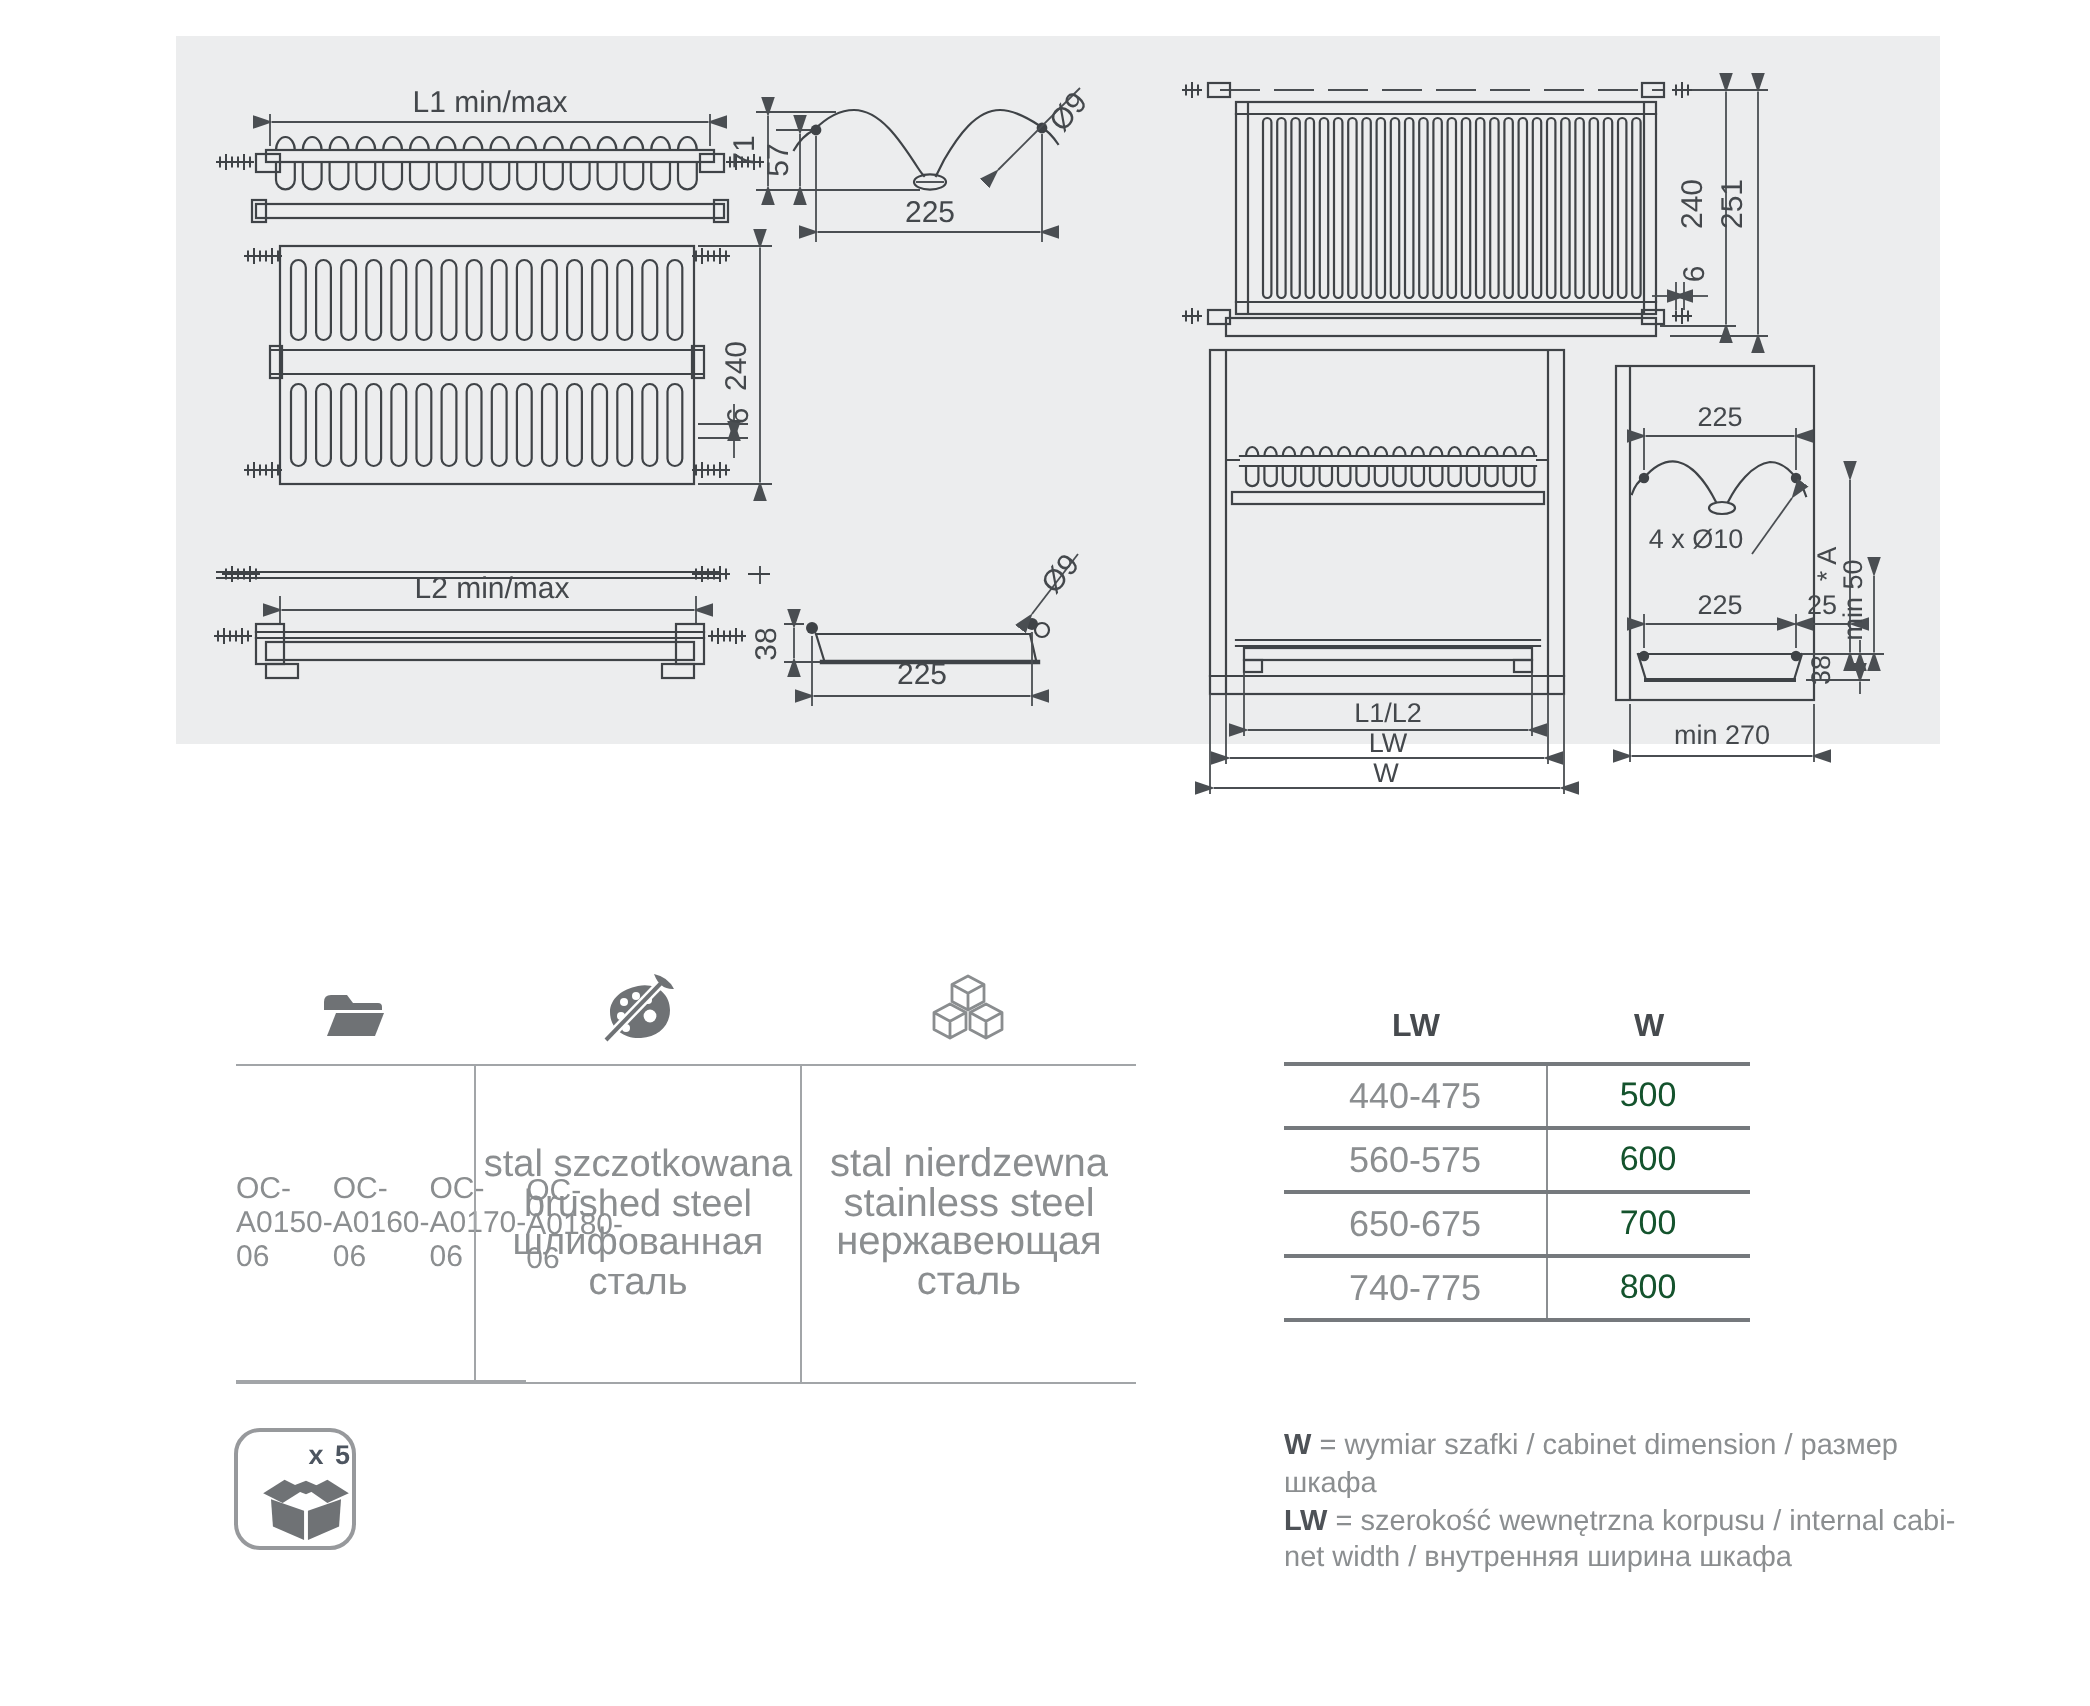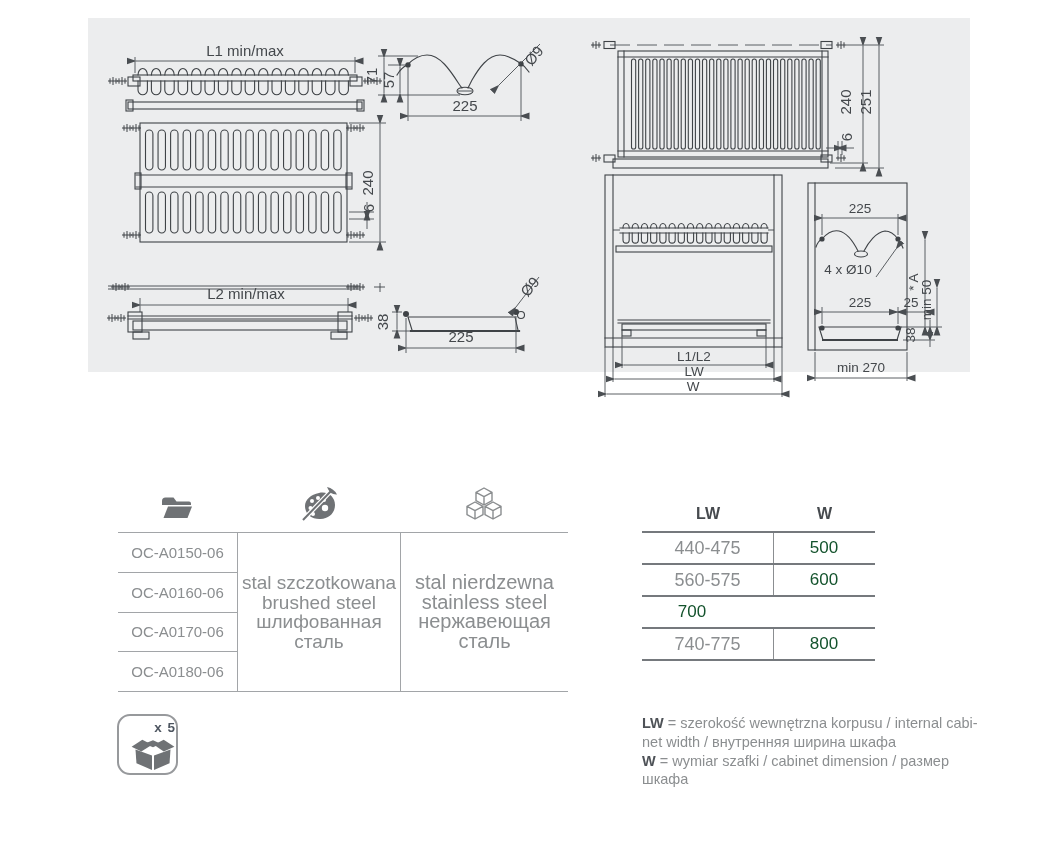--- a/index.html
+++ b/index.html
@@ -12,21 +12,21 @@
   .lnt{stroke:#3f4347;stroke-width:.9;fill:none}
   .fil{fill:#3f4347;stroke:none}
   .dm{stroke:#4a4e52;stroke-width:.9;fill:none}
   text.dt{fill:#44484c;font-size:15px;font-family:"Liberation Sans",sans-serif}
   text.dts{fill:#44484c;font-size:13.5px;font-family:"Liberation Sans",sans-serif}
   .mid{text-anchor:middle}
 
   
   .order-table{position:absolute;left:118px;top:532px;width:450px;height:160px;display:flex;
      border-top:1.5px solid #a2a5a8;border-bottom:1.5px solid #a2a5a8;box-sizing:border-box}
-  .codes-col{width:119px;display:flex;flex-direction:column}
+  .codes-col{width:119px;display:flex;}
   .code-cell{flex:1;display:flex;align-items:center;justify-content:center;
      border-bottom:1.5px solid #a2a5a8;color:#8b8e90;font-size:15px}
   .code-cell:last-child{border-bottom:none}
   .finish-col{width:163px;border-left:1.5px solid #a2a5a8;display:flex;align-items:center;
      justify-content:center;text-align:center;color:#8b8e90;font-size:19px;line-height:19.5px;
      white-space:pre-line;box-sizing:border-box}
   .material-col{width:168px;border-left:1.5px solid #a2a5a8;display:flex;align-items:center;
      justify-content:center;text-align:center;color:#8b8e90;font-size:20px;line-height:19.5px;
      white-space:pre-line;box-sizing:border-box}
 
@@ -367,20 +367,21 @@
     <div class="size-body">
       <div class="size-row">
         <div class="clw">440-475</div>
         <div class="cw">500</div>
       </div>
       <div class="size-row">
         <div class="clw">560-575</div>
         <div class="cw">600</div>
       </div>
       <div class="size-row">
+        <div class="clw">650-675</div>
         <div class="cw">700</div>
       </div>
       <div class="size-row">
         <div class="clw">740-775</div>
         <div class="cw">800</div>
       </div>
     </div>
   </div>
 
   <div class="pack">
@@ -390,19 +391,19 @@
         <polygon points="1,12 12,5 22,10 11,17"></polygon>
         <polygon points="24,10 34,5 45,12 34,17"></polygon>
         <polygon points="5,15 22,21 22,36 6,29"></polygon>
         <polygon points="24,21 41,15 40,29 24,36"></polygon>
         <polygon points="14,9 23,5.5 31,9 23,12.5"></polygon>
       </g>
     </svg>
   </div>
 
   <div class="legend">
+    <p><b>W</b> <span>= wymiar szafki / cabinet dimension / размер
+шкафа</span></p>
     <p><b>LW</b> <span>= szerokość wewnętrzna korpusu / internal cabi-
 net width / внутренняя ширина шкафа</span></p>
-    <p><b>W</b> <span>= wymiar szafki / cabinet dimension / размер
-шкафа</span></p>
   </div>
 
 </div>
 
 </body></html>

